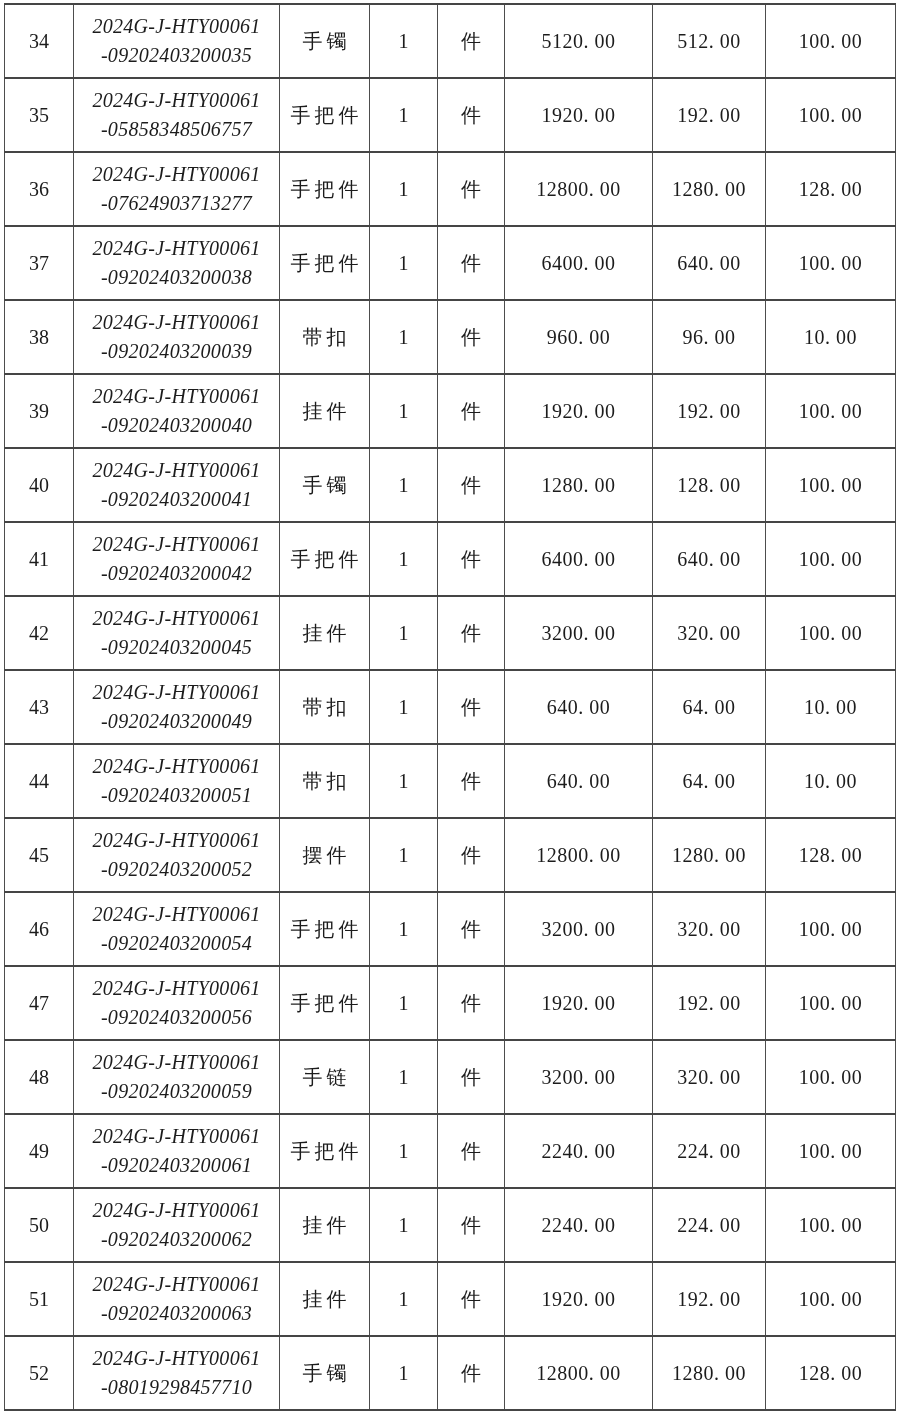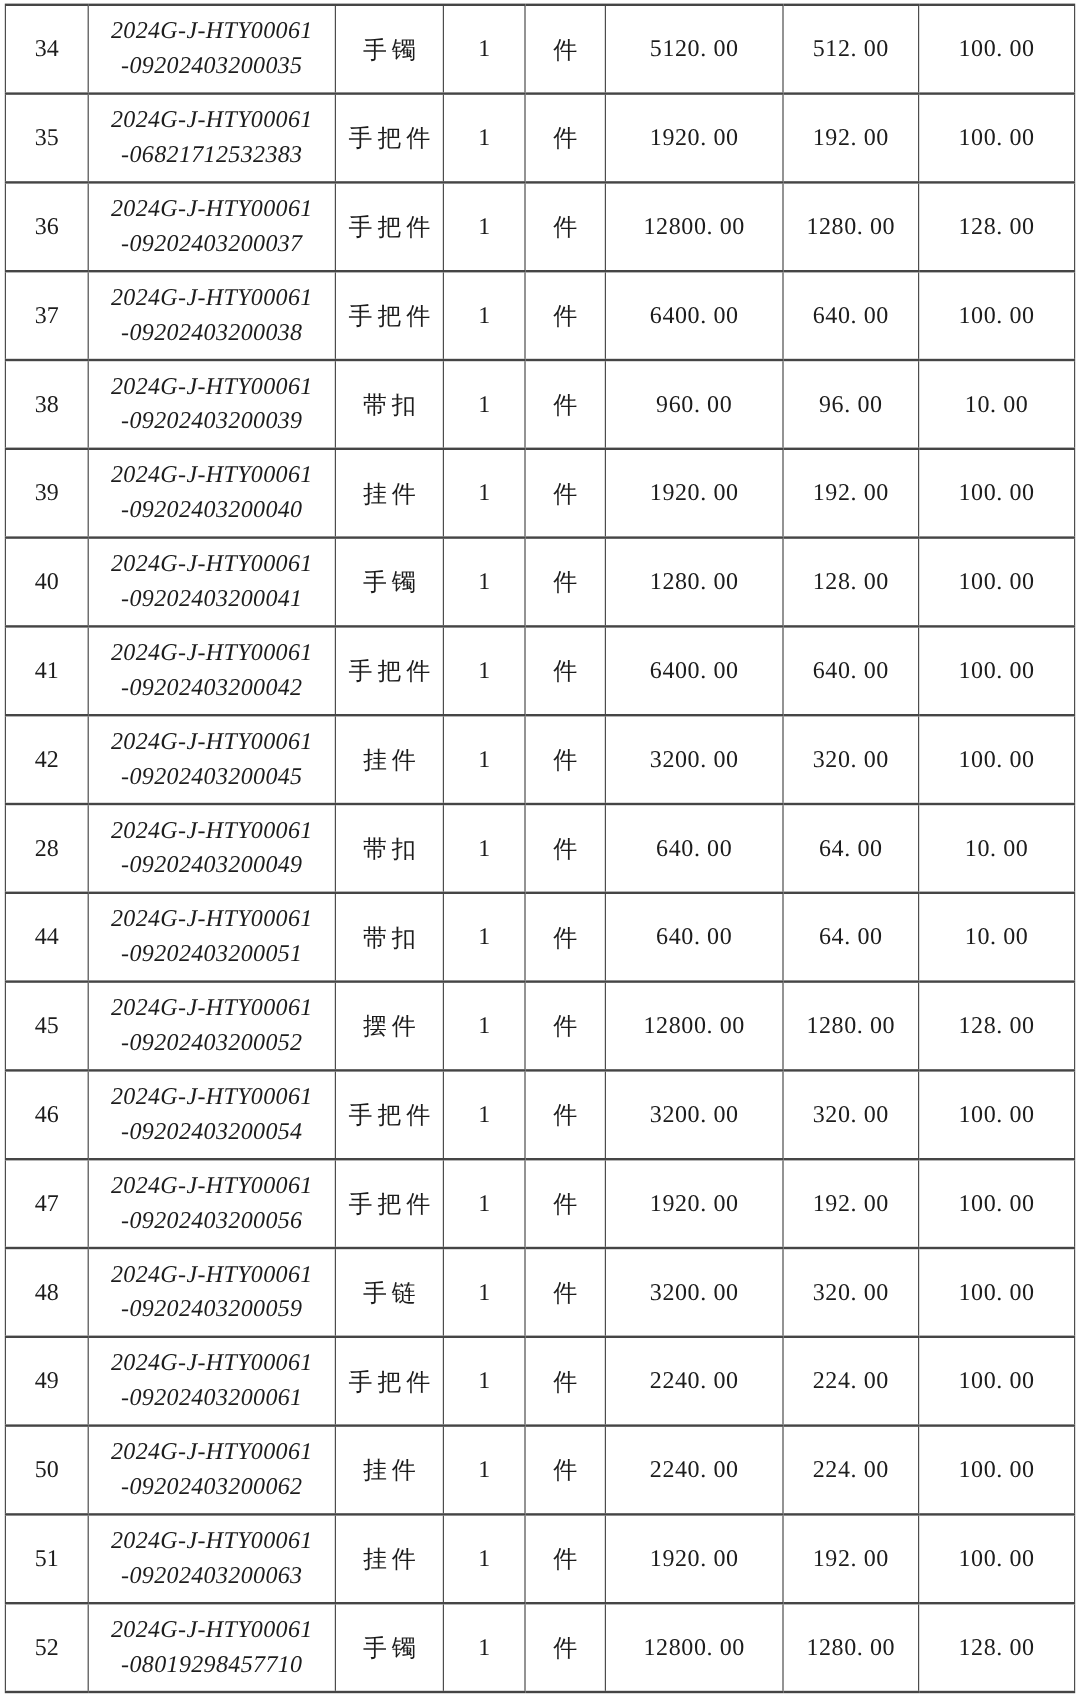--- a/index.html
+++ b/index.html
@@ -98,21 +98,21 @@
     <td class="c-c">
       <span>100. 00</span>
     </td>
   </tr>
         <tr class="item-row">
     <td class="c-no">
       <span>35</span>
     </td>
     <td class="c-code">
       <div>2024G-J-HTY00061</div>
-      <div>-06821712532383</div>
+      <div>-05858348506757</div>
     </td>
     <td class="c-type">
       <span>手把件</span>
     </td>
     <td class="c-qty">
       <span>1</span>
     </td>
     <td class="c-unit">
       <span>件</span>
     </td>
@@ -125,21 +125,21 @@
     <td class="c-c">
       <span>100. 00</span>
     </td>
   </tr>
         <tr class="item-row">
     <td class="c-no">
       <span>36</span>
     </td>
     <td class="c-code">
       <div>2024G-J-HTY00061</div>
-      <div>-09202403200037</div>
+      <div>-07624903713277</div>
     </td>
     <td class="c-type">
       <span>手把件</span>
     </td>
     <td class="c-qty">
       <span>1</span>
     </td>
     <td class="c-unit">
       <span>件</span>
     </td>
@@ -310,21 +310,21 @@
     </td>
     <td class="c-b">
       <span>320. 00</span>
     </td>
     <td class="c-c">
       <span>100. 00</span>
     </td>
   </tr>
         <tr class="item-row">
     <td class="c-no">
-      <span>28</span>
+      <span>43</span>
     </td>
     <td class="c-code">
       <div>2024G-J-HTY00061</div>
       <div>-09202403200049</div>
     </td>
     <td class="c-type">
       <span>带扣</span>
     </td>
     <td class="c-qty">
       <span>1</span>

